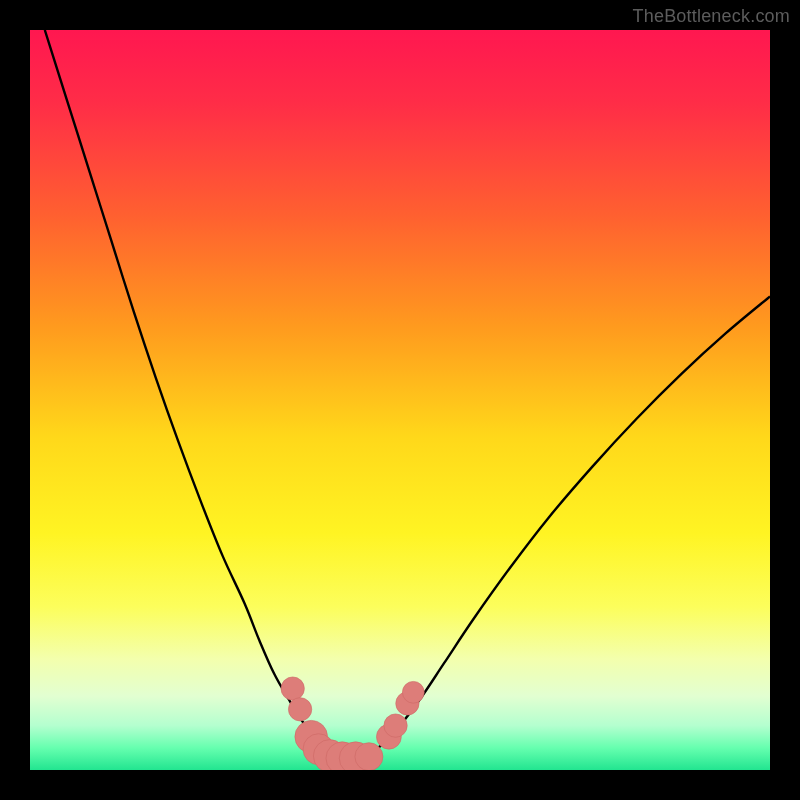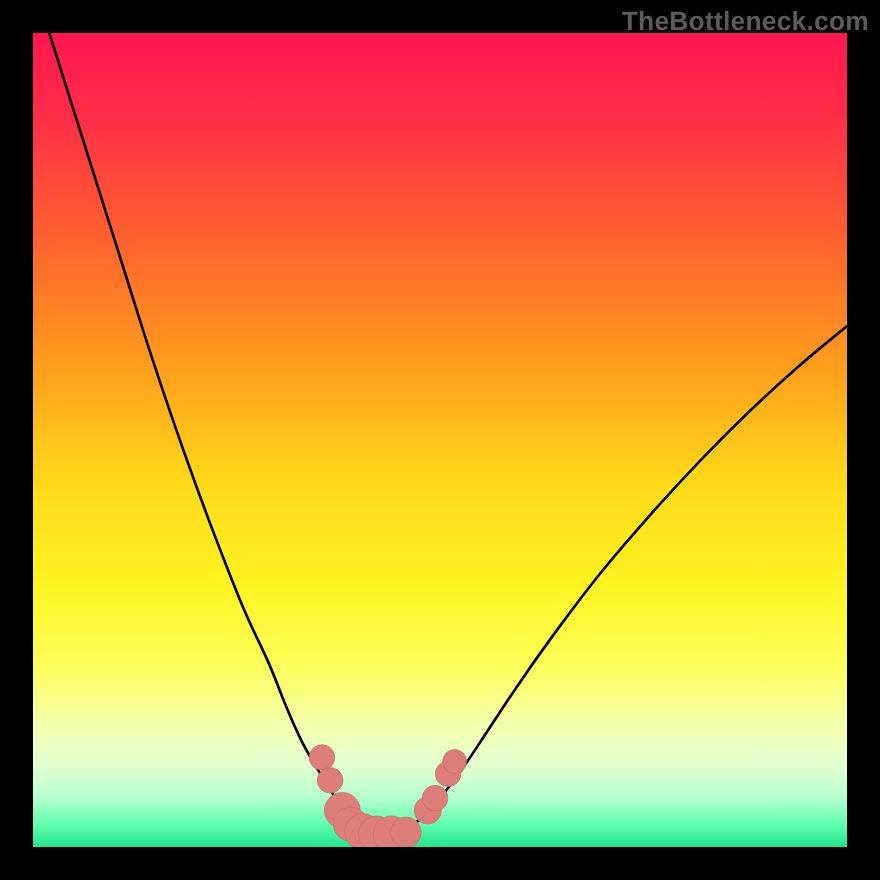--- a/index.html
+++ b/index.html
@@ -20,22 +20,22 @@
   }
   .gradient {
     position: absolute;
     inset: 0;
     
   }
   .watermark {
     position: absolute;
     top: 6px;
     right: 10px;
-    font-size: 24px;
-    font-weight: 700;
+    font-size: 18px;
+    font-weight: 400;
     color: #5c5c5c;
     font-family: Arial, sans-serif;
     letter-spacing: 0.2px;
   }
   svg.curves {
     position: absolute;
     inset: 0;
     width: 740px;
     height: 740px;
     overflow: visible;

